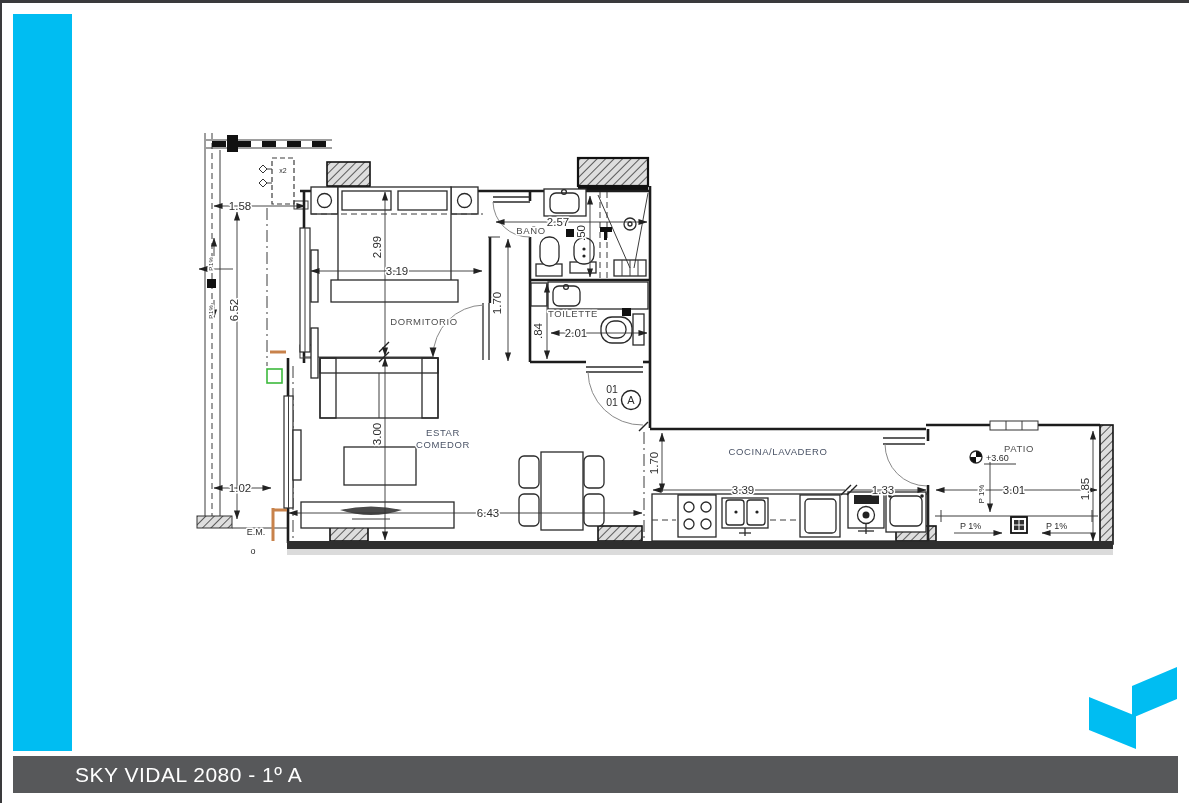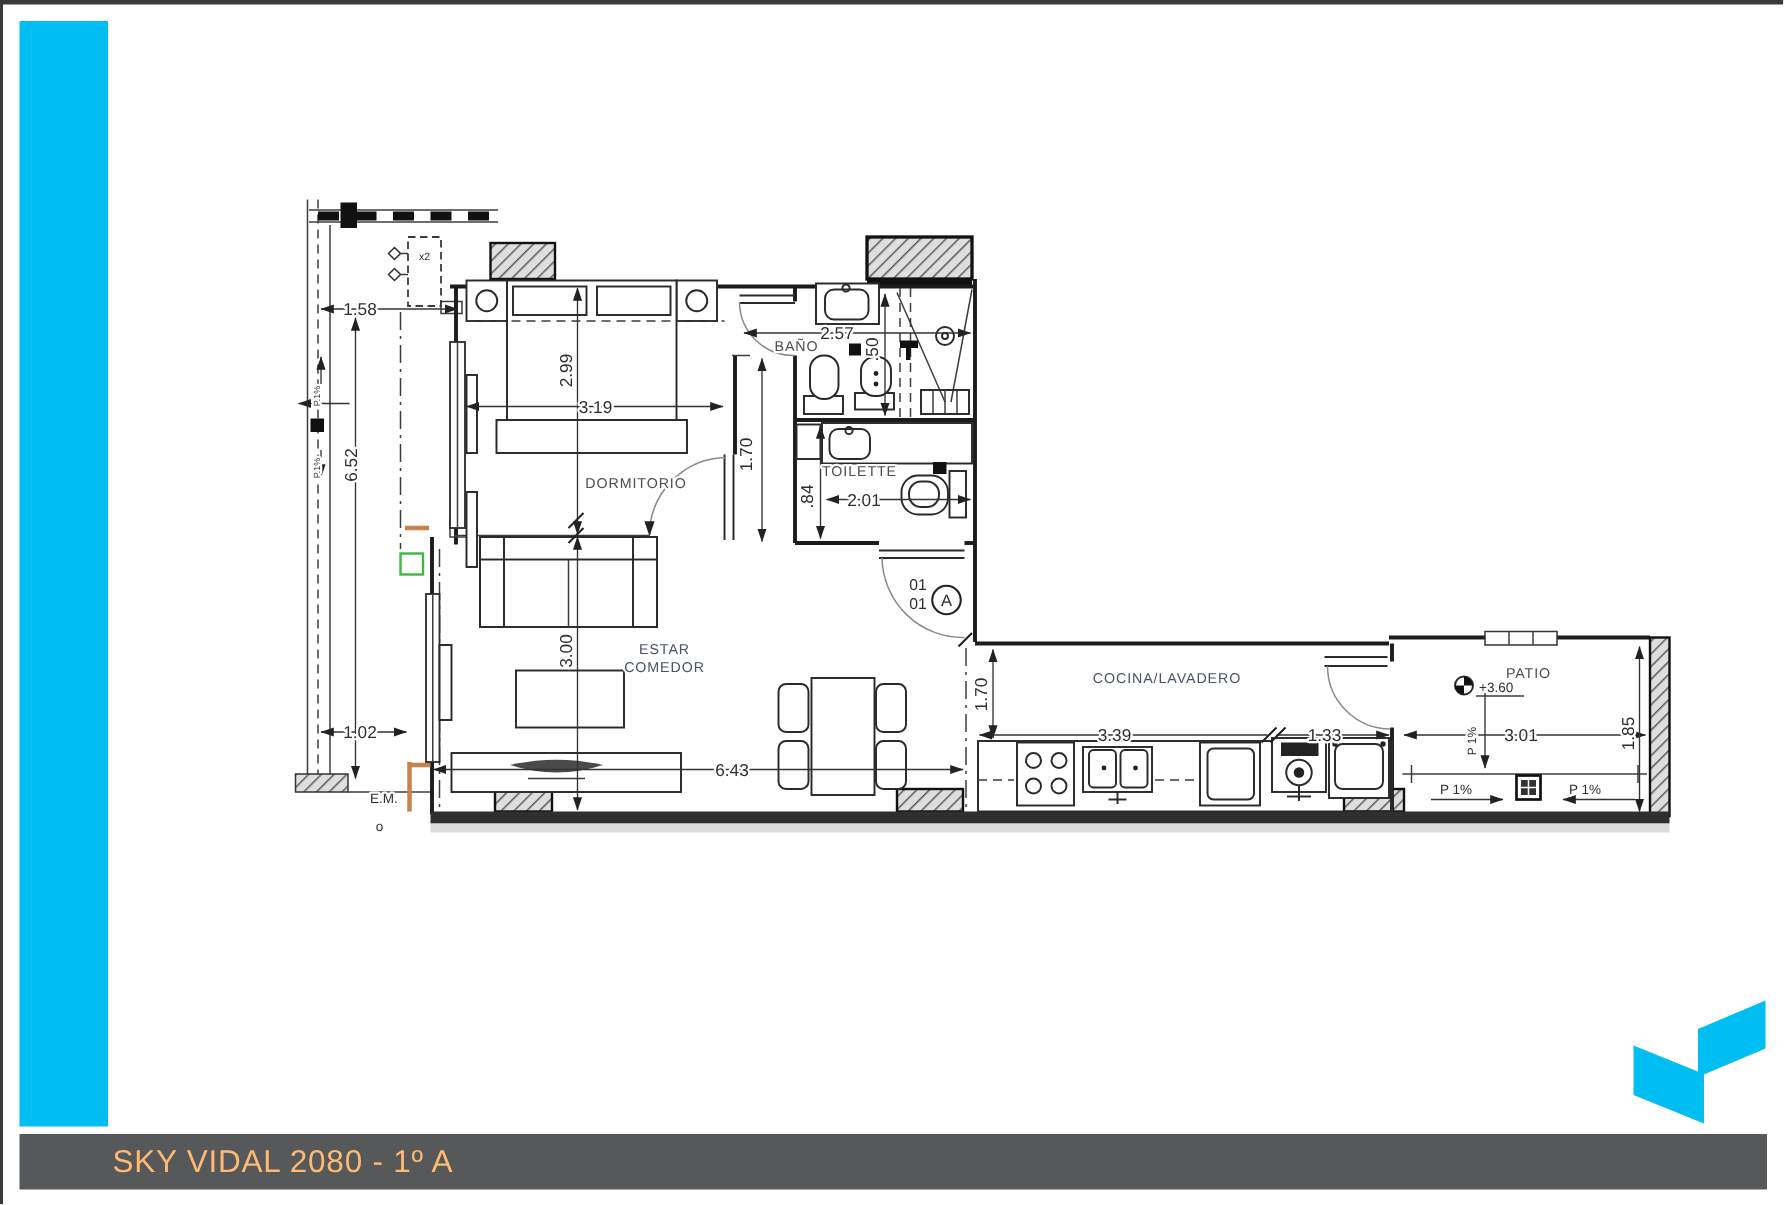--- a/index.html
+++ b/index.html
@@ -3,21 +3,21 @@
 <meta charset="utf-8">
 <style>
   html,body{margin:0;padding:0;background:#fff;}
   #page{position:relative;width:1189px;height:803px;background:#ffffff;overflow:hidden;
         font-family:"Liberation Sans",sans-serif;}
   #top-border{position:absolute;left:0;top:0;width:1189px;height:3px;background:#3a3a3c;}
   #left-border{position:absolute;left:0;top:0;width:2px;height:803px;background:#3a3a3c;}
   #accent-bar{position:absolute;left:13px;top:14px;width:59px;height:737px;background:#00bdf2;}
   #footer-bar{position:absolute;left:13px;top:756px;width:1165px;height:37px;background:#57585a;
               display:flex;align-items:center;}
-  #footer-title{color:#fdba74;font-size:21px;letter-spacing:.5px;padding-left:62px;white-space:nowrap;}
+  #footer-title{color:#ffffff;font-size:21px;letter-spacing:.5px;padding-left:62px;white-space:nowrap;}
   #plan-svg{position:absolute;left:0;top:0;}
   #logo-svg{position:absolute;left:1085px;top:663px;}
   .t{font-family:"Liberation Sans",sans-serif;fill:#2e2e2e;paint-order:stroke fill;stroke:#ffffff;stroke-width:3px;stroke-linejoin:round;}
   .dim{font-size:11.5px;}
   .room{font-size:9.5px;letter-spacing:.6px;fill:#4d4d4d;}
   .roomblue{fill:#4a5366;}
   .sm{font-size:9px;}
   .xs{font-size:7px;}
   .wall{stroke:#1c1c1c;stroke-width:2.6;fill:none;stroke-linecap:butt;}
   .thin{stroke:#3c3c3c;stroke-width:1;fill:none;}

